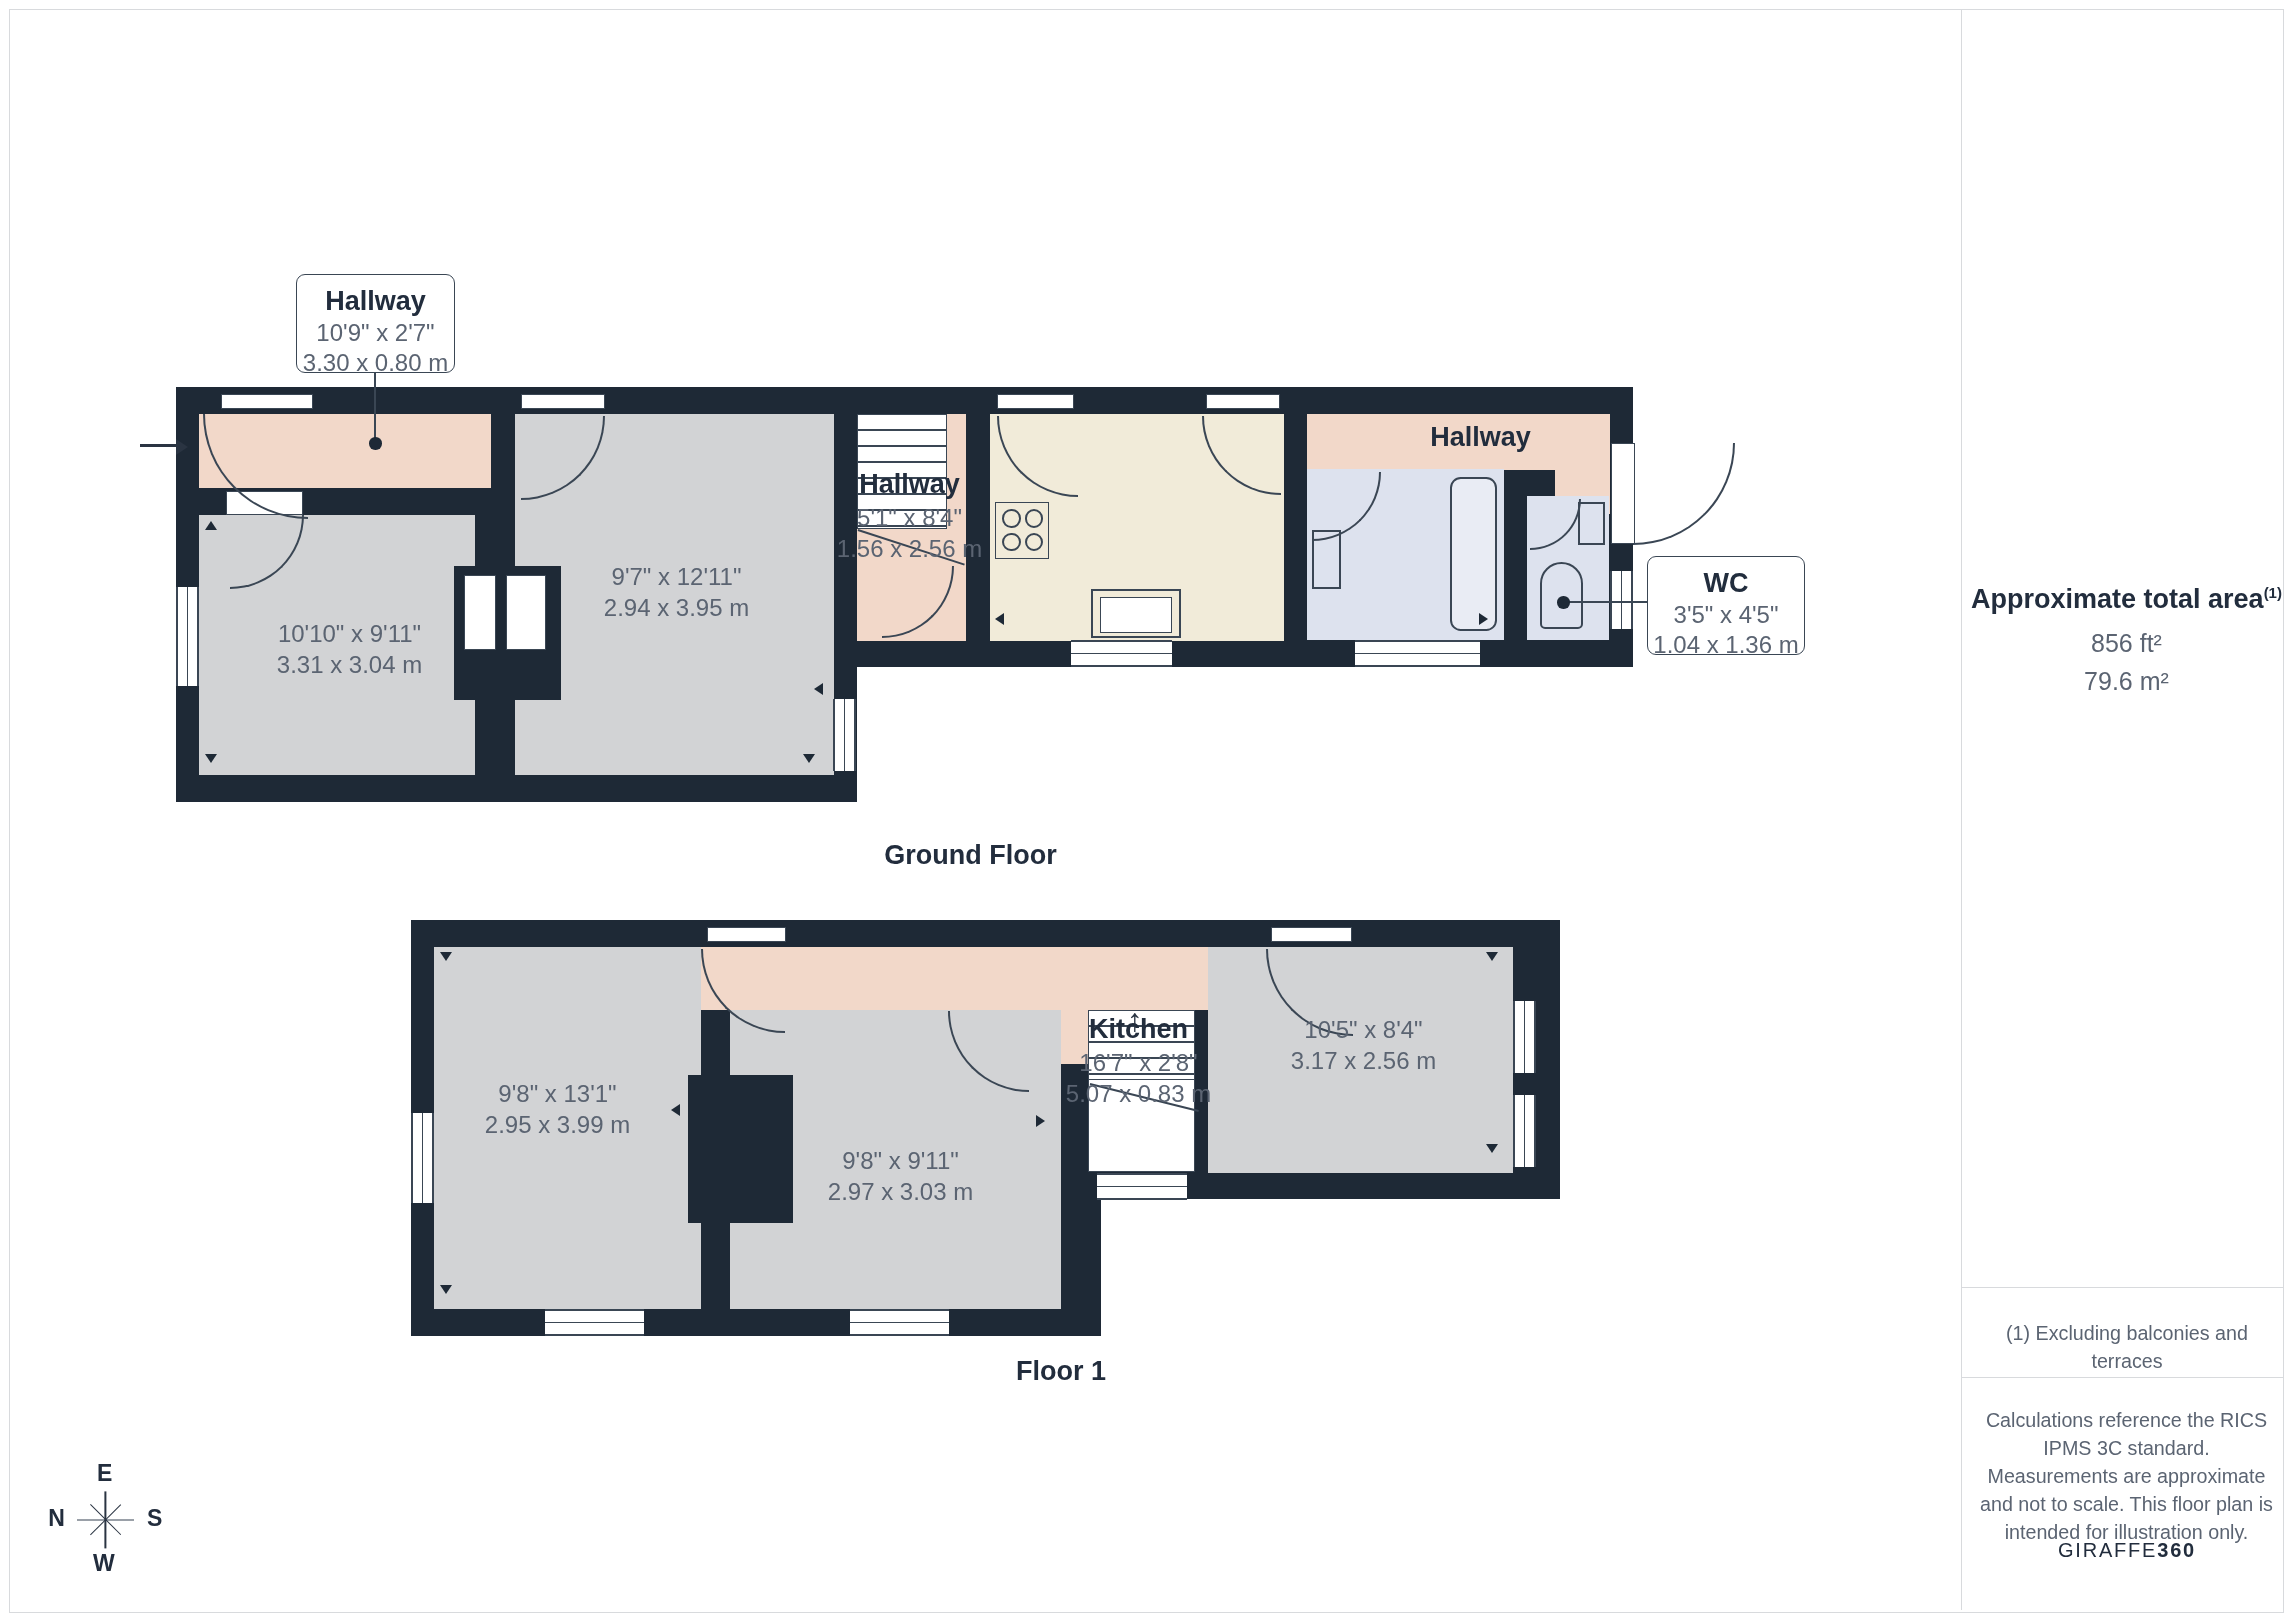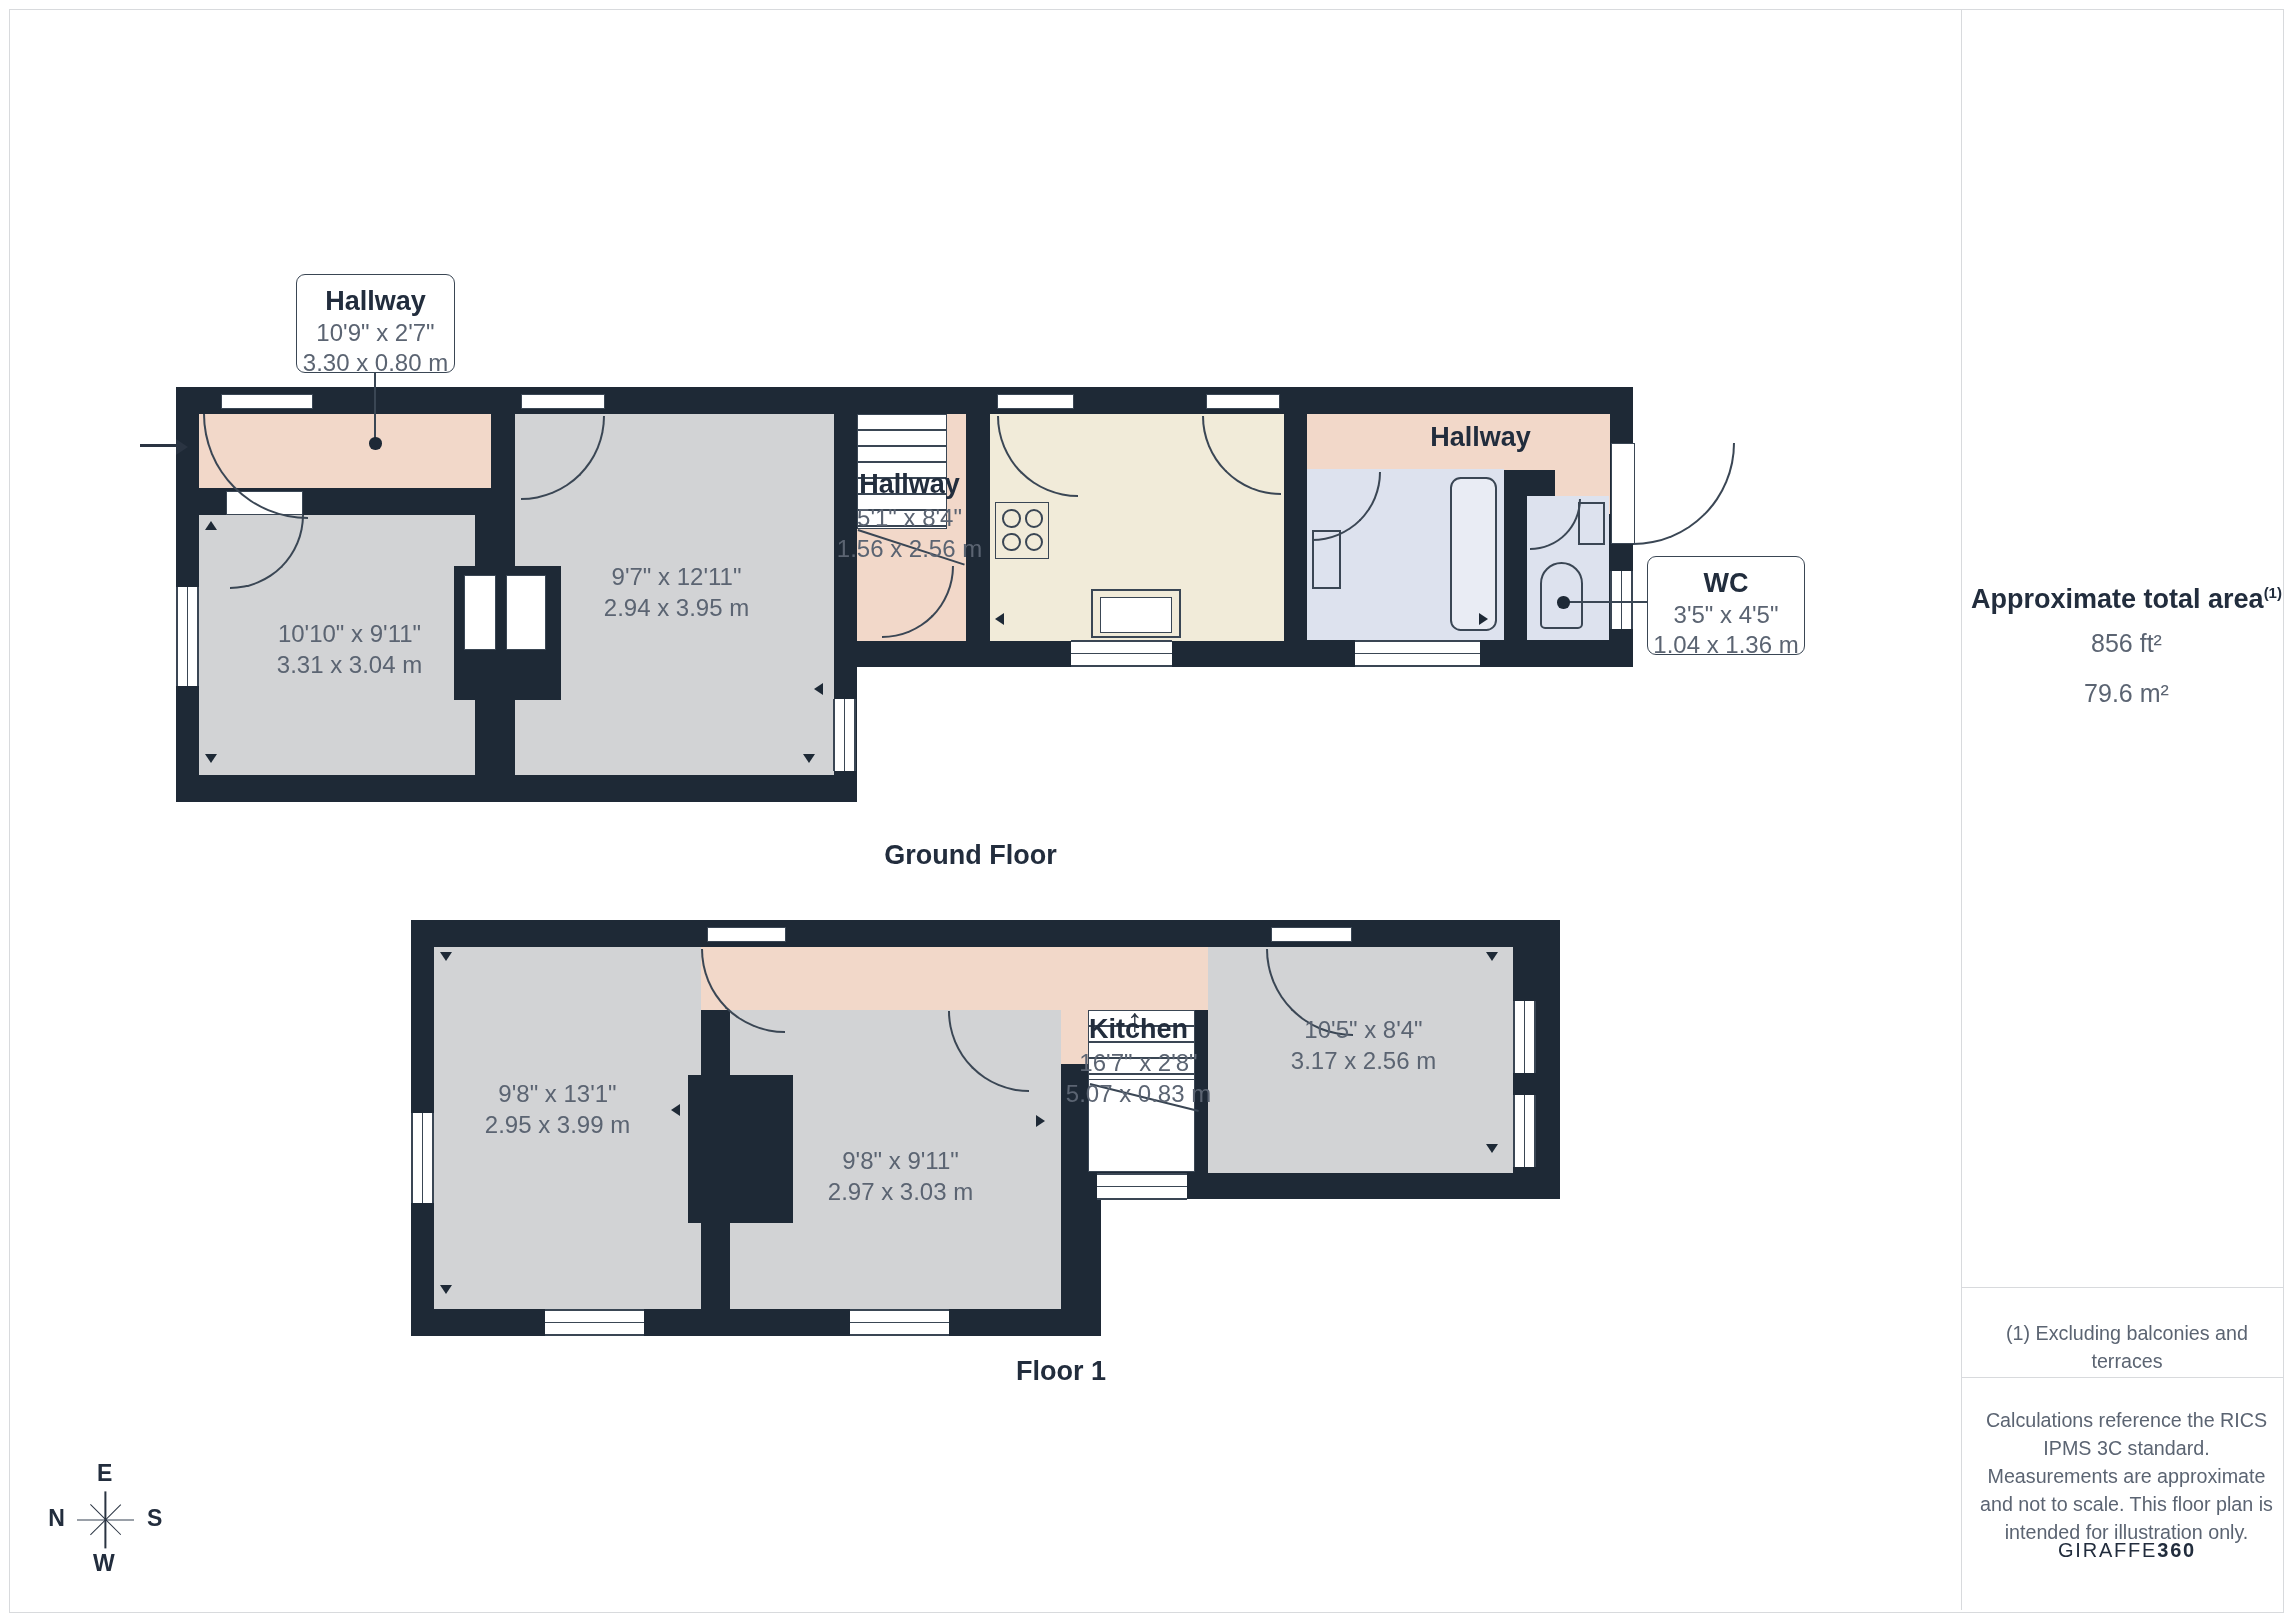--- a/index.html
+++ b/index.html
@@ -220,21 +220,21 @@
     <span>10'5" x 8'4"</span>
     <span>3.17 x 2.56 m</span>
   </div>
 </div>
 
 <div class="abs caption" style="left:837px;top:1356px;width:269px;text-align:right;">Floor 1</div>
 
 <div class="abs" style="left:1970px;top:584px;width:313px;text-align:center;">
   <div style="font-weight:700;font-size:27px;color:var(--text_dark);"><b>Approximate total area</b><sup style="font-size:15px;">(1)</sup></div>
   <div style="font-size:25px;color:var(--text_gray);margin-top:14.3px;">856 ft²</div>
-  <div style="font-size:25px;color:var(--text_gray);margin-top:21px;">79.6 m²</div>
+  <div style="font-size:25px;color:var(--text_gray);margin-top:9px;">79.6 m²</div>
 </div>
 
 <div class="abs side-text" style="left:1975px;top:1319px;width:304px;">(1) Excluding balconies and terraces</div>
 <div class="abs side-text" style="left:1977px;top:1406px;width:299px;">Calculations reference the RICS IPMS 3C standard. Measurements are approximate and not to scale. This floor plan is intended for illustration only.</div>
 <div class="abs" style="left:1975px;top:1539px;width:304px;text-align:center;font-size:20px;letter-spacing:1.8px;color:var(--text_dark);">
   <span style="font-weight:400;">GIRAFFE</span><span style="font-weight:700;">360</span>
 </div>
 
 <div class="abs" style="left:41px;top:1464px;width:134px;height:116px;">
   <div class="abs compass-line" style="left:36px;top:55px;width:57px;background:#9aa0a8;"></div>

